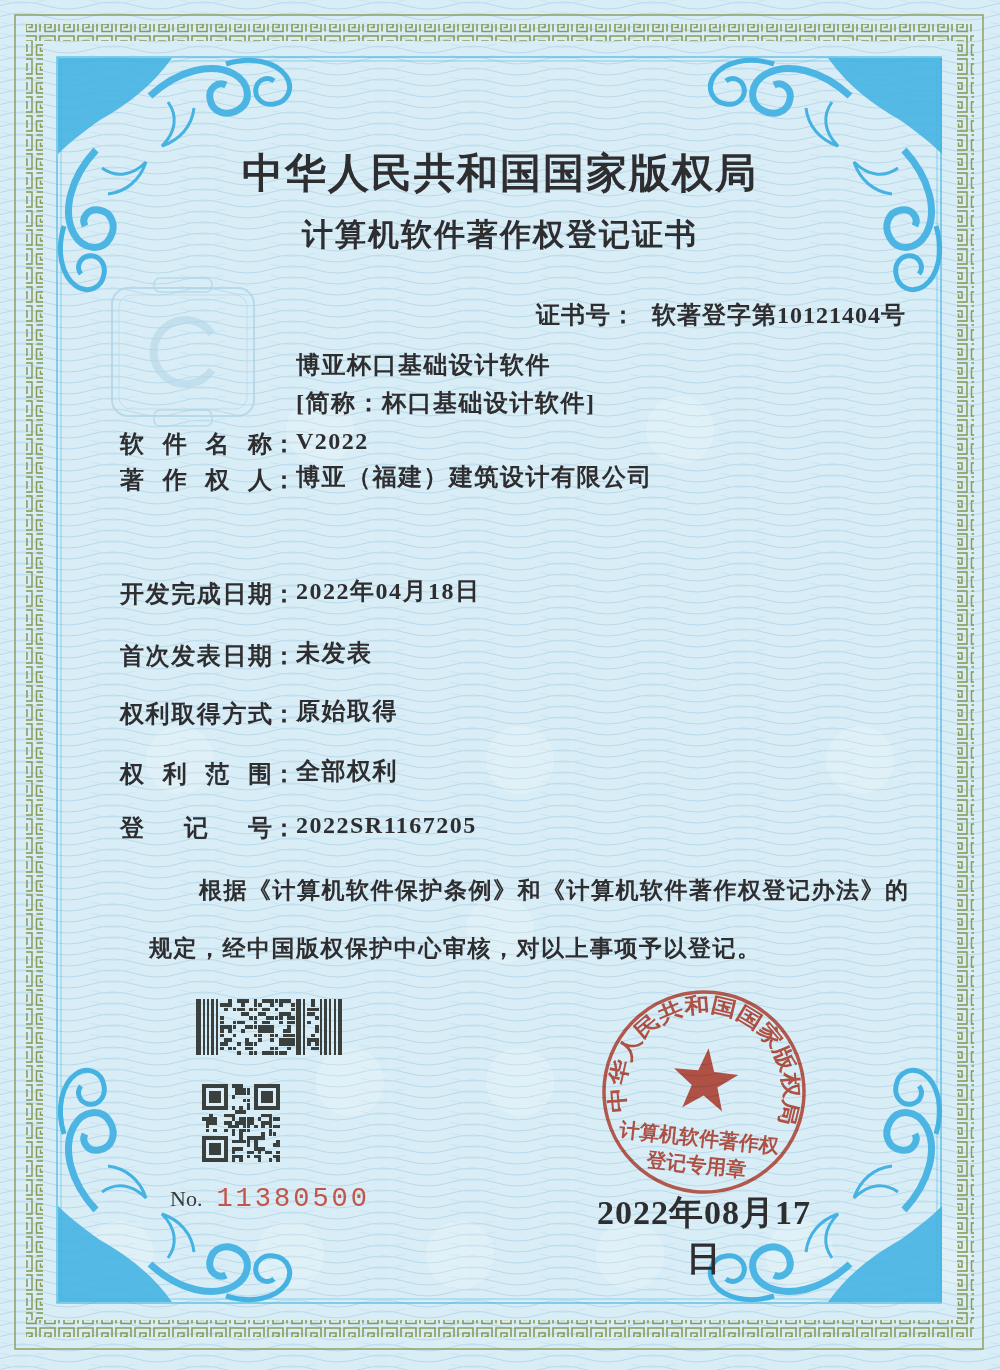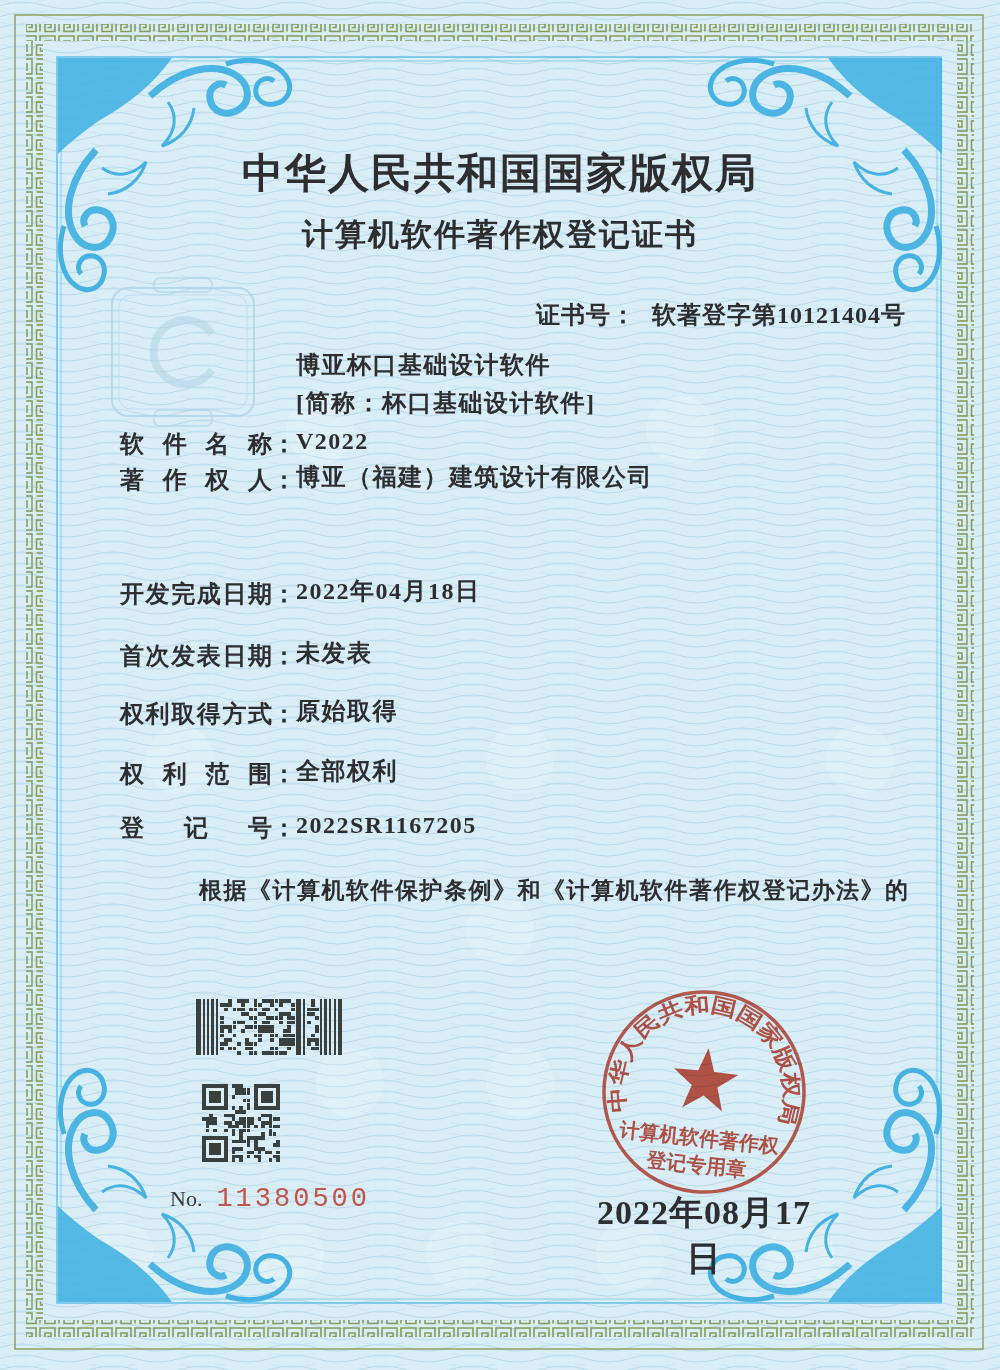--- a/index.html
+++ b/index.html
@@ -199,20 +199,21 @@
   <div class="row" style="top:806px">
     <span class="lab">登记号</span>
       <span>：</span>
     <div class="vals">
       <div>2022SR1167205</div>
     </div>
   </div>
 
   <div class="statement">
     <div>根据《计算机软件保护条例》和《计算机软件著作权登记办法》的</div>
+    <div>规定，经中国版权保护中心审核，对以上事项予以登记。</div>
   </div>
 
   <svg id="barcode" class="codes" width="148" height="56" viewBox="0 0 148 56" shape-rendering="crispEdges">
       <rect x="0" y="0" width="5" height="56" fill="#3a403e"></rect>
       <rect x="7" y="0" width="2" height="56" fill="#3a403e"></rect>
       <rect x="11" y="0" width="2" height="56" fill="#3a403e"></rect>
       <rect x="15" y="0" width="3" height="56" fill="#3a403e"></rect>
       <rect x="20" y="0" width="2" height="56" fill="#3a403e"></rect>
       <rect x="100" y="0" width="5" height="56" fill="#3a403e"></rect>
       <rect x="107" y="0" width="2" height="56" fill="#3a403e"></rect>

